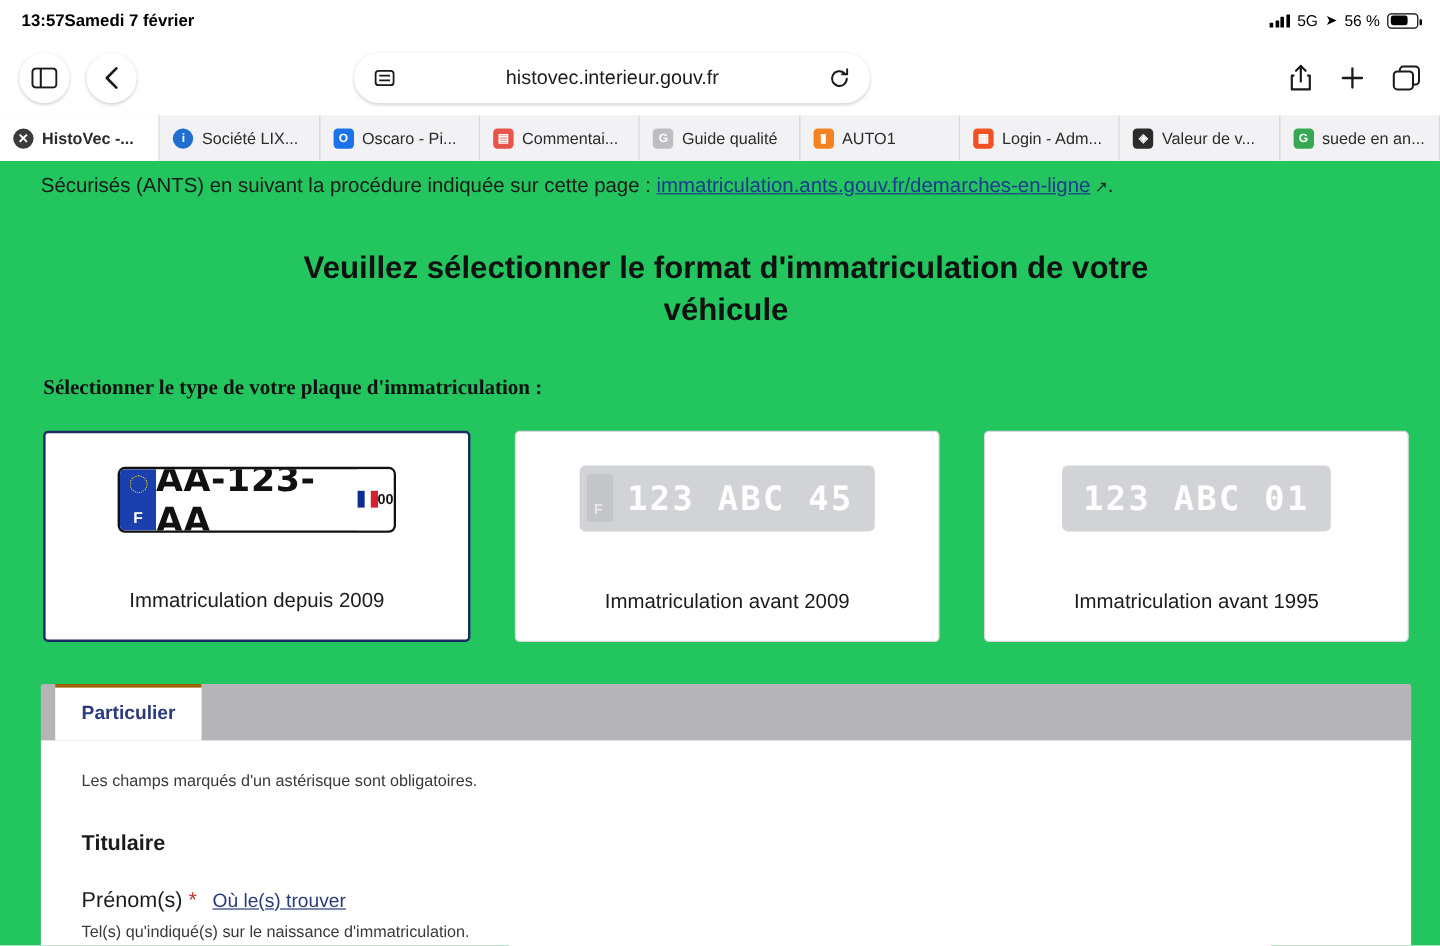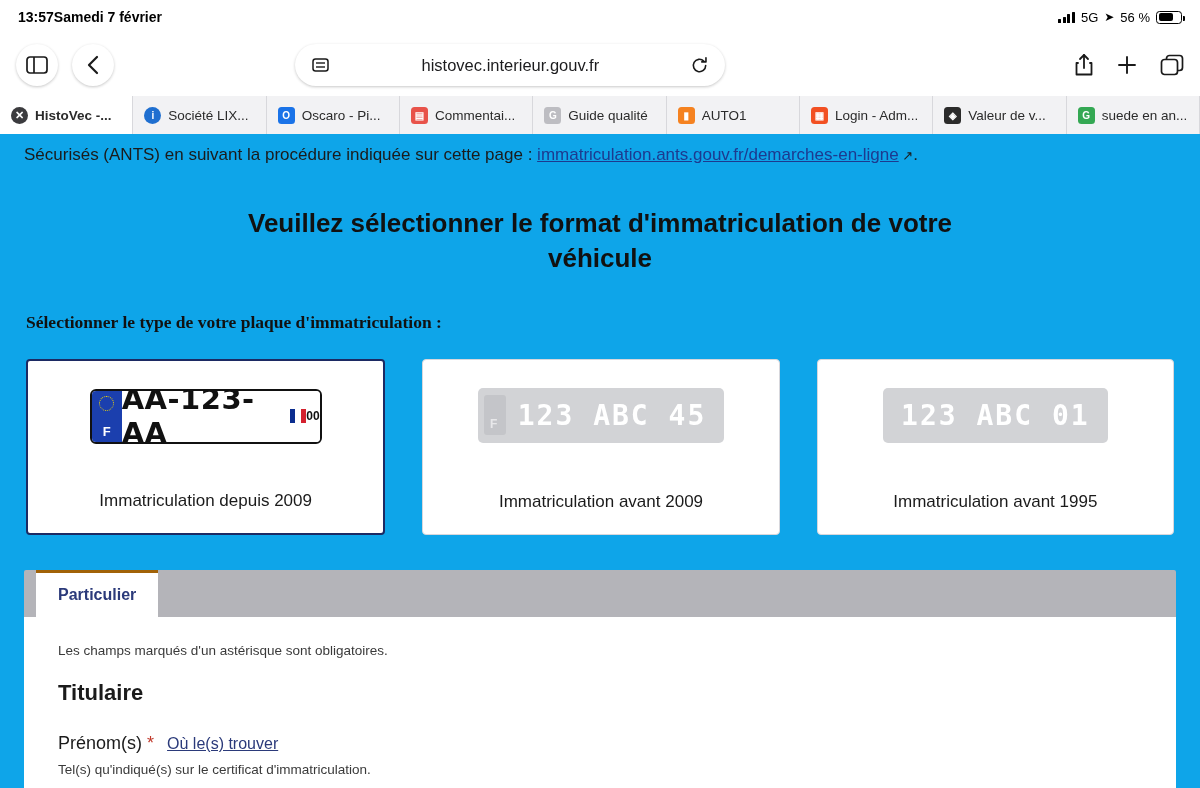--- a/index.html
+++ b/index.html
@@ -106,22 +106,23 @@
     font-size: 10px; font-weight: 700; color: #fff;
   }
   .fav-close { background:#3b3b3e; border-radius:50%; color:#fff; font-size:11px;}
   .fav-info  { background:#1f6fd0; border-radius:50%; }
   .fav-sq    { border-radius:3.5px; }
 
   
   .page {
     position: absolute;
     top: 134px; left: 0; right: 0; bottom: 0;
-    background: #0ea5e9;
+    background: #22c55e;
     overflow: hidden;
+    padding-left: 10px;
   }
   .intro {
     padding: 8px 24px 0 24px;
     font-size: 17px; color: #1b1b1b; line-height: 1.5;
   }
   .intro a { color: #1d3a8f; text-decoration: underline; }
   .ext-ico { font-size: 13px; }
 
   h1.title {
     text-align: center;
@@ -242,21 +243,21 @@
     background: #fff;
     color: #2b3a7a;
     border-top: 3px solid #a16207;
   }
   .form-body {
     background: #fff;
     padding: 26px 34px;
     min-height: 160px;
   }
   .hint { font-size: 13.5px; color: #3a3a3a; }
-  .sec-title { margin-top: 22px; font-size: 22px; font-weight: 700; color: #1b1b1b; }
+  .sec-title { margin-top: 34px; font-size: 18px; font-weight: 700; color: #1b1b1b; }
   .fields {
     display: flex; gap: 60px; margin-top: 27px;
   }
   .field { flex: 1 1 0; }
   .field-label { font-size: 18px; color: #1b1b1b; }
   .req { color: #c0392b; }
   .find-link { color: #2b3a7a; font-size: 16px; margin-left: 8px; }
   .field-note { font-size: 13.5px; color: #3a3a3a; margin-top: 8px; }
 </style>
 </head>
@@ -430,19 +431,19 @@
       <div class="hint">Les champs marqués d'un astérisque sont obligatoires.</div>
       <div class="sec-title">Titulaire</div>
 
       <div class="fields">
         <div class="field">
           <div class="field-label">
             <span>Prénom(s)</span>
             <span class="req">*</span>
             <a class="find-link" href="#">Où le(s) trouver</a>
           </div>
-          <div class="field-note">Tel(s) qu'indiqué(s) sur le certificat d'immatriculation.</div>
+          <div class="field-note">Tel(s) qu'indiqué(s) sur le naissance d'immatriculation.</div>
         </div>
       </div>
     </div>
   </div>
 
 </div>
 
 </body></html>

